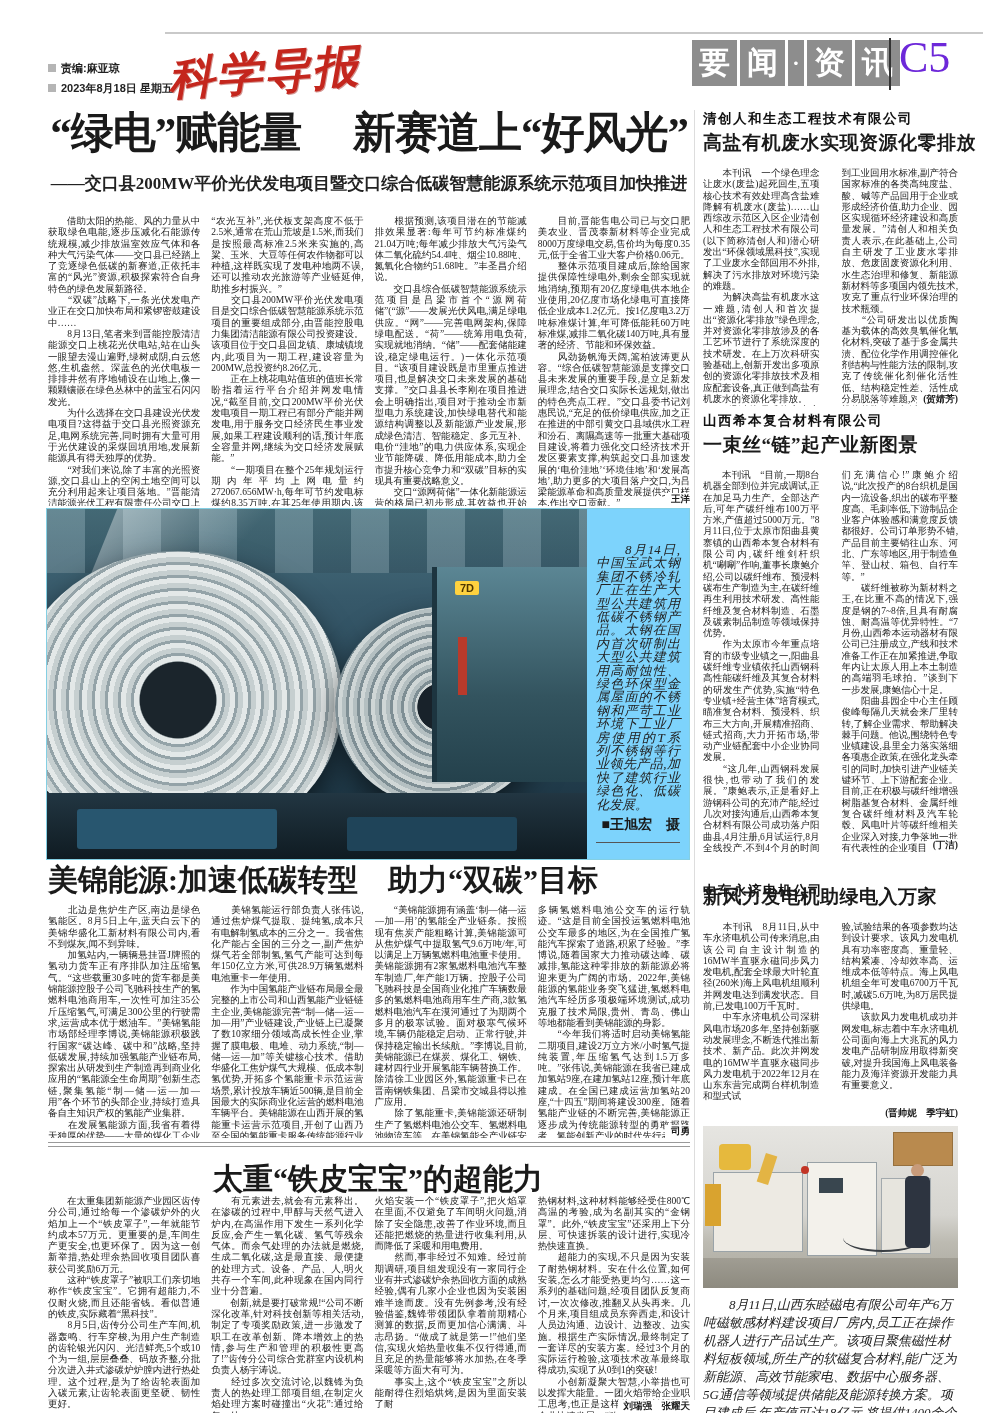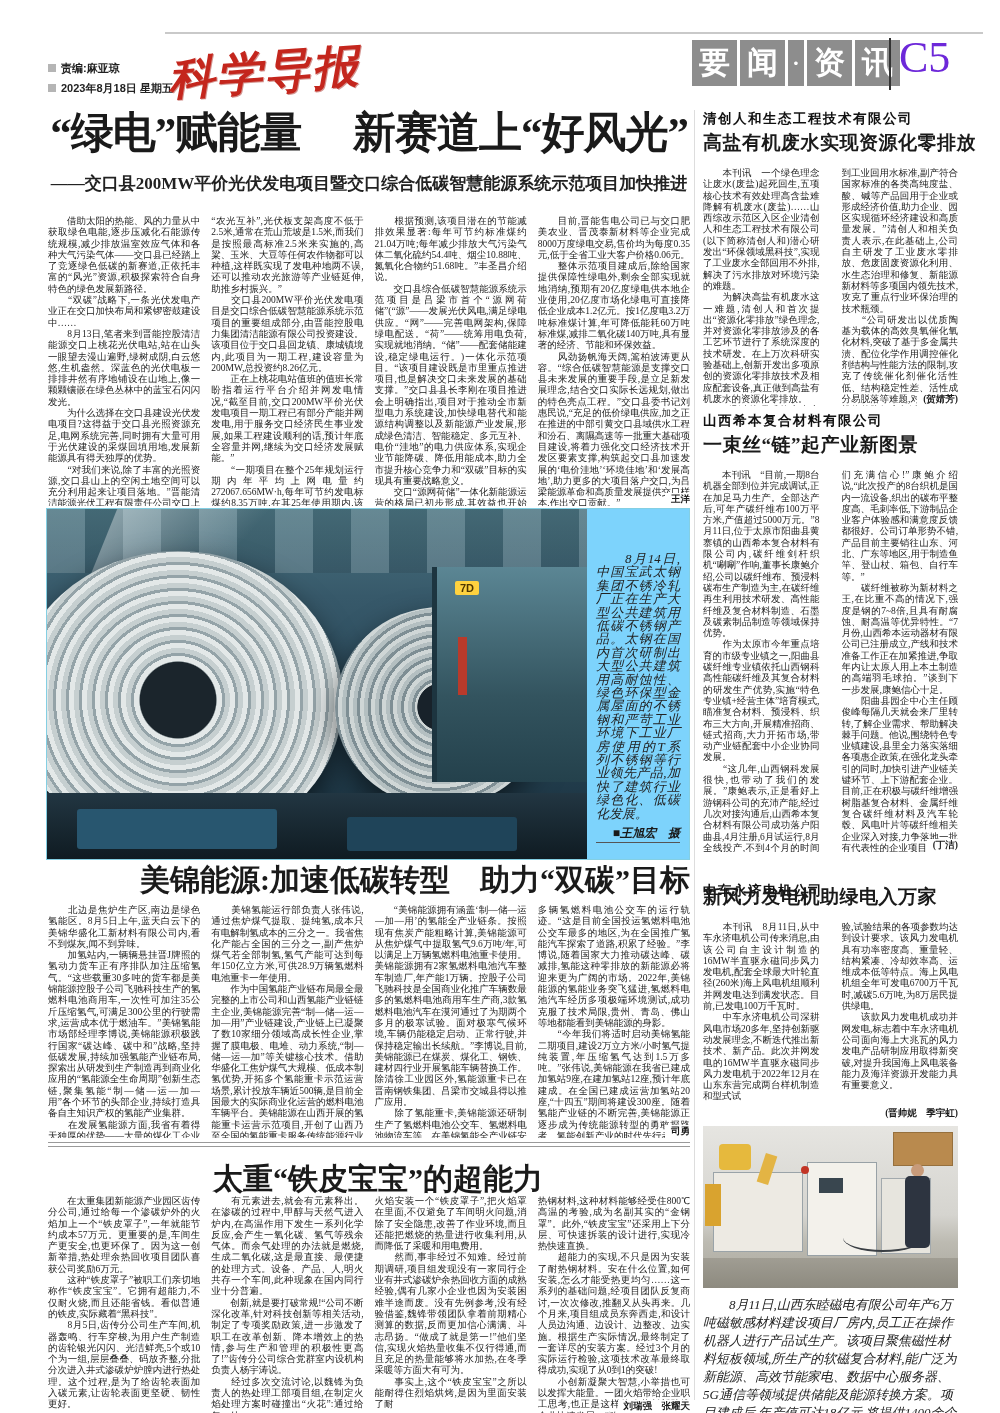--- a/index.html
+++ b/index.html
@@ -57,24 +57,24 @@
   .p1 .redpost{position:absolute;right:120px;top:128px;width:9px;height:58px;background:#b93a2b;}
   .p1 .floor{position:absolute;left:0;bottom:0;width:100%;height:66px;
       background:linear-gradient(180deg,#223642 0%,#0f1b22 100%);}
   .p1 .rail{position:absolute;left:0;bottom:58px;width:100%;height:5px;background:#4d7886;}
   .p1 .base1{position:absolute;left:30px;bottom:10px;width:200px;height:40px;background:#28566f;border-radius:3px;}
   .p1 .base2{position:absolute;left:300px;bottom:8px;width:170px;height:34px;background:#1f4459;border-radius:3px;}
   .p1cap{flex:1;display:flex;flex-direction:column;justify-content:flex-end;
          padding:10px 9px 16px 9px;}
   .cap-text{font-size:13px;line-height:13.4px;text-align:justify;white-space:pre-wrap;
             font-style:italic;color:#222;}
-  .cap-credit{text-align:right;font-weight:bold;font-size:12px;margin-top:5px;
-              border-bottom:1px solid #555;font-style:italic;}
-  
-  .a2-hl{position:absolute;left:48px;top:860px;width:642px;text-align:right;margin:0;
+  .cap-credit{text-align:right;font-weight:bold;font-size:14px;margin-top:5px;
+              padding-bottom:8px;border-bottom:1px solid #555;}
+  
+  .a2-hl{position:absolute;left:48px;top:860px;width:642px;text-align:left;margin:0;
          font-size:30px;font-weight:bold;white-space:nowrap;}
   #a2-body{left:48px;top:905px;width:642px;height:233px;}
   .double-rule{position:absolute;left:48px;top:1142px;width:642px;height:3px;
                border-top:1px solid #9a9a9a;border-bottom:1px solid #9a9a9a;}
   .a3-hl{position:absolute;left:48px;top:1150px;width:642px;text-align:center;margin:9px;
          font-size:30px;font-weight:bold;}
   #a3-body{left:48px;top:1196px;width:642px;height:217px;}
   
   .vrule{position:absolute;left:694px;top:110px;width:1px;height:1290px;background:#ddd;}
   .kicker{position:absolute;left:703px;width:255px;font-family:"Liberation Sans",sans-serif;

